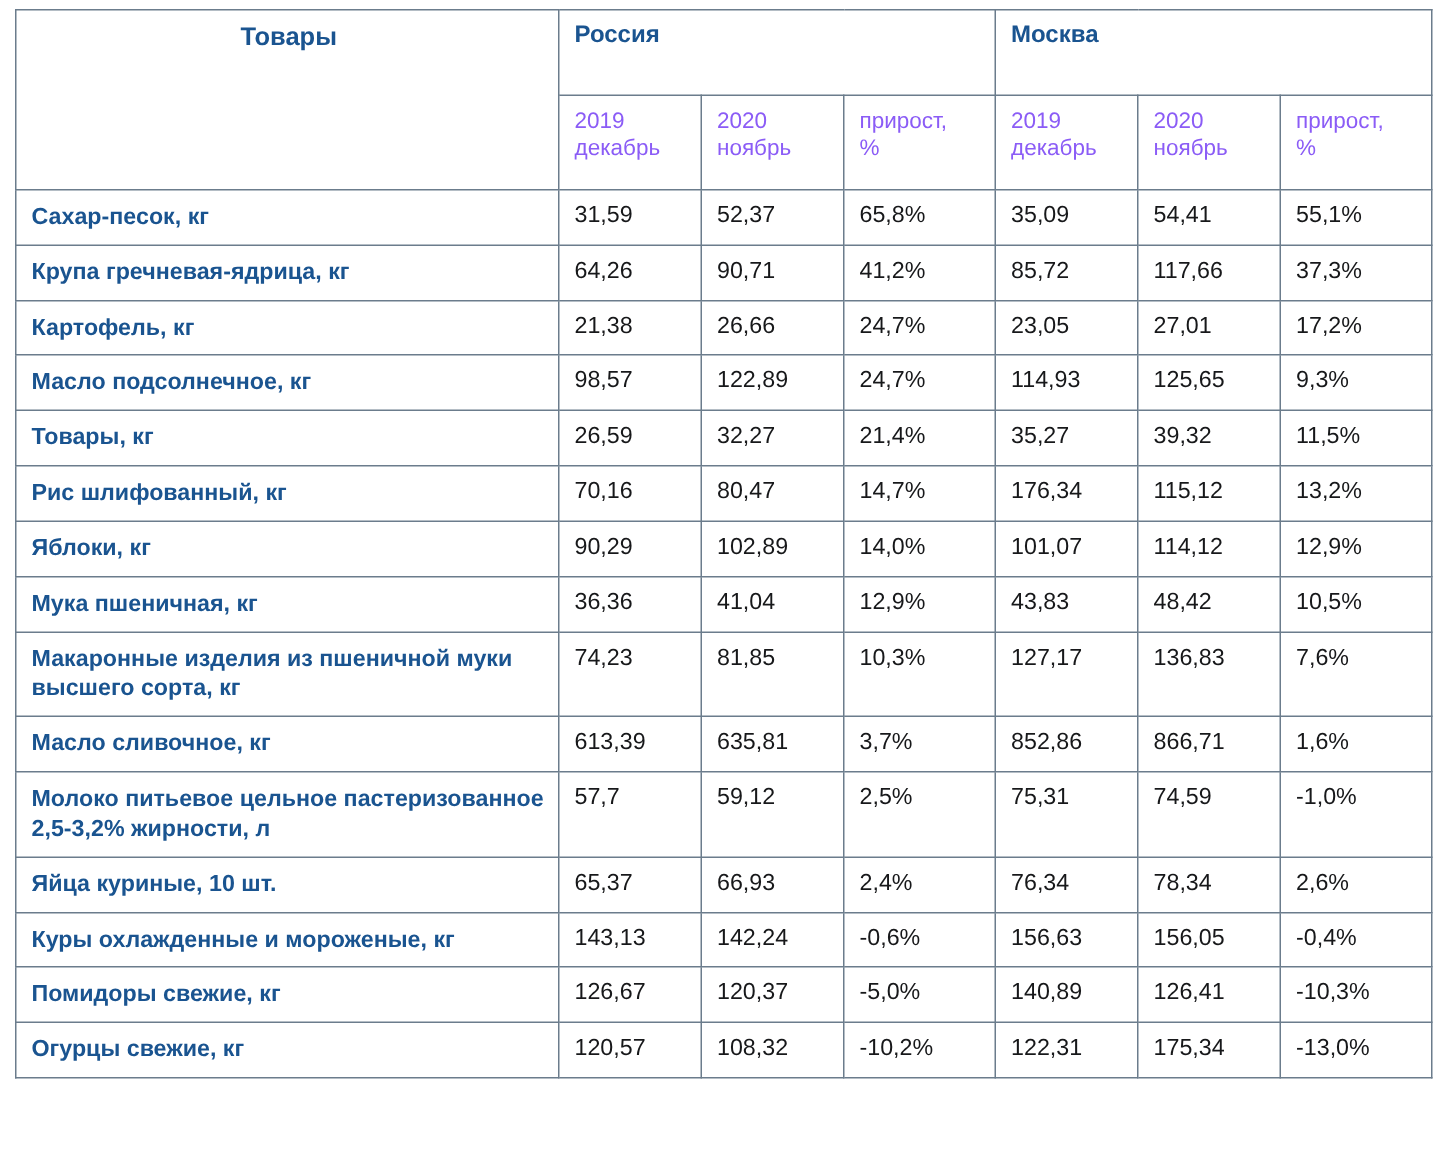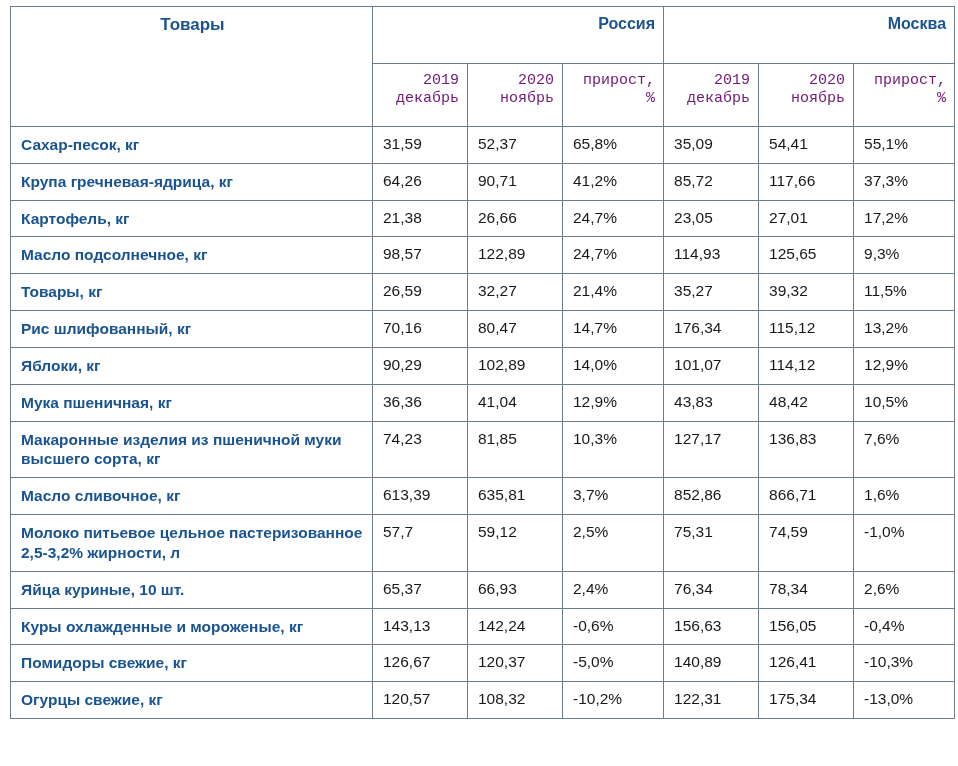--- a/index.html
+++ b/index.html
@@ -26,43 +26,42 @@
     font-size: 15.5px;
   }
   table.price-table th,
   table.price-table td {
     border: 1px solid #6b7c8c;
     vertical-align: top;
     padding: 8px 8px 8px 10px;
   }
   
   thead th {
-    text-align: right;
+    text-align: left;
     color: #1a5490;
     font-weight: bold;
     vertical-align: middle;
   }
   th.group-head {
     height: 40px;
     font-size: 16px;
   }
   th.goods-head {
     font-size: 17px;
     color: #1a5490;
     text-align: center;
     vertical-align: middle;
   }
   th.sub-head {
     font-size: 15px;
     font-weight: normal;
-    color: #701a75;
+    color: #8b5cf6;
     line-height: 1.22;
     padding: 6px 4px;
     height: 46px;
-    font-family: Liberation Mono, monospace;
   }
   
   td.name {
     color: #1a5490;
     font-weight: bold;
     font-size: 15.5px;
     line-height: 1.28;
     text-align: left;
     margin-top: 28px;
   }

